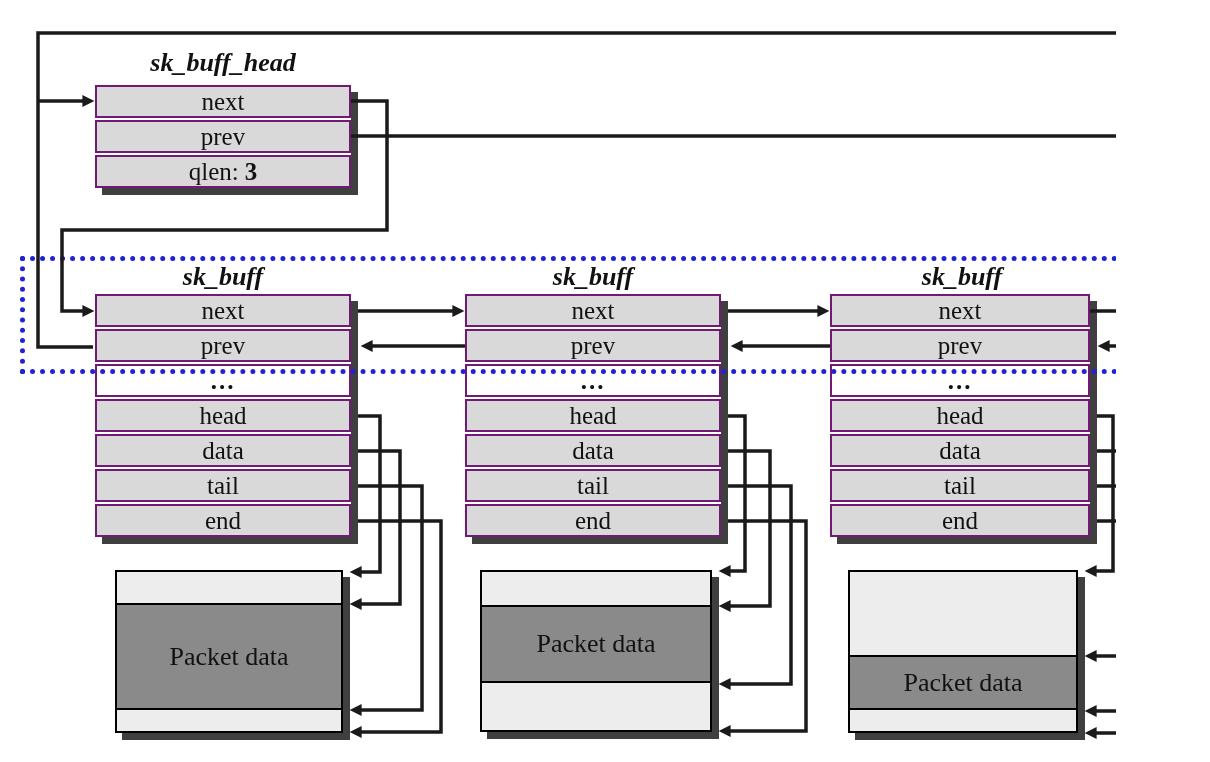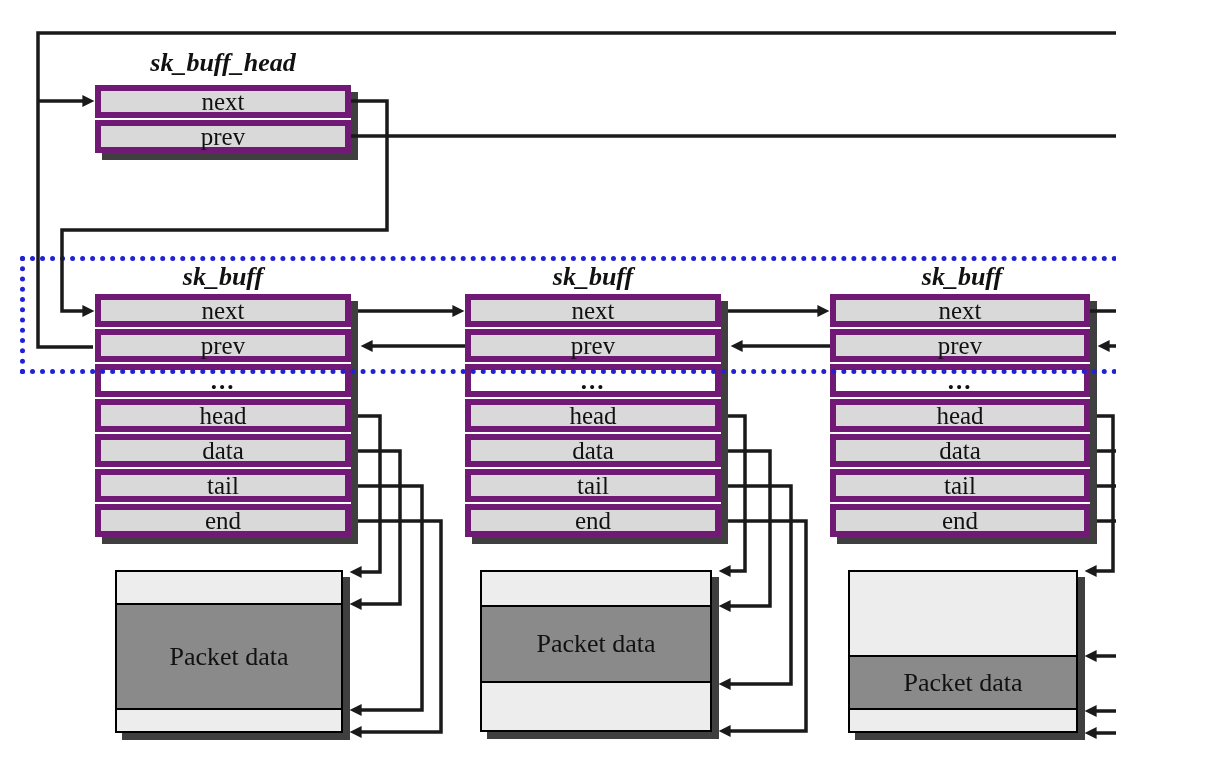--- a/index.html
+++ b/index.html
@@ -9,21 +9,21 @@
   }
   .struct-title {
     position:absolute; transform:translateX(-50%);
     font-style:italic; font-weight:bold; font-size:26px; white-space:nowrap; z-index:2;
   }
   .struct {
     position:absolute; display:flex; flex-direction:column; gap:2px;
     background:#fff; box-shadow:7px 7px 0 var(--shadow_gray); z-index:1;
   }
   .cell {
-    box-sizing:border-box; height:33px; border:6px solid #701a75;
+    box-sizing:border-box; height:33px; border:2px solid #701a75;
     background:var(--row_gray); display:flex; align-items:center; justify-content:center;
     font-size:25px; line-height:1;
   }
   .cell.blank { background:#fff; font-weight:bold; letter-spacing:2px; }
   .cell .lab { margin-right:6px; }
   .cell .b { font-weight:bold; }
   .packet {
     position:absolute; box-sizing:border-box; border:2px solid #000;
     background:var(--packet_light); box-shadow:7px 7px 0 var(--shadow_gray); z-index:1;
     display:flex; flex-direction:column;
@@ -59,20 +59,24 @@
 <div class="diagram">
 
   <div class="struct-title" style="left:223px; top:48px;">sk_buff_head</div>
   <div class="struct-title" style="left:223px; top:262px;">sk_buff</div>
   <div class="struct-title" style="left:593px; top:262px;">sk_buff</div>
   <div class="struct-title" style="left:962px; top:262px;">sk_buff</div>
 
   <div class="struct" id="head-struct">
     <div class="cell">next</div>
     <div class="cell">prev</div>
+    <div class="cell">
+      <span class="lab">qlen:</span>
+      <span class="b">3</span>
+    </div>
   </div>
 
   <div class="struct" id="skbuff1">
     <div class="cell">next</div>
     <div class="cell">prev</div>
     <div class="cell blank">...</div>
     <div class="cell">head</div>
     <div class="cell">data</div>
     <div class="cell">tail</div>
     <div class="cell">end</div>

